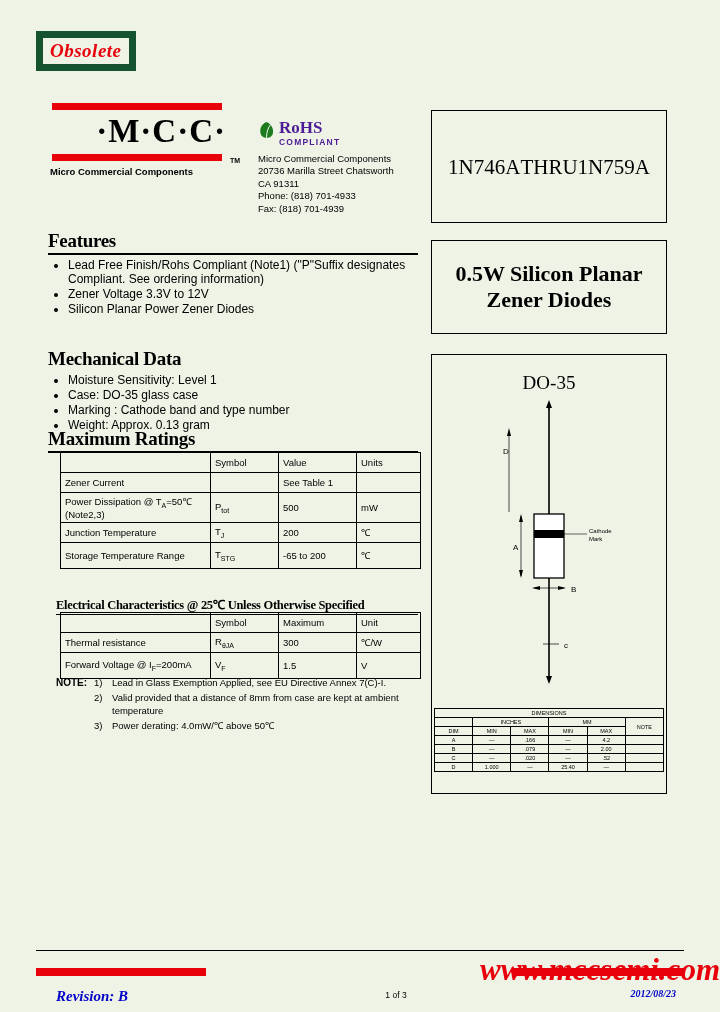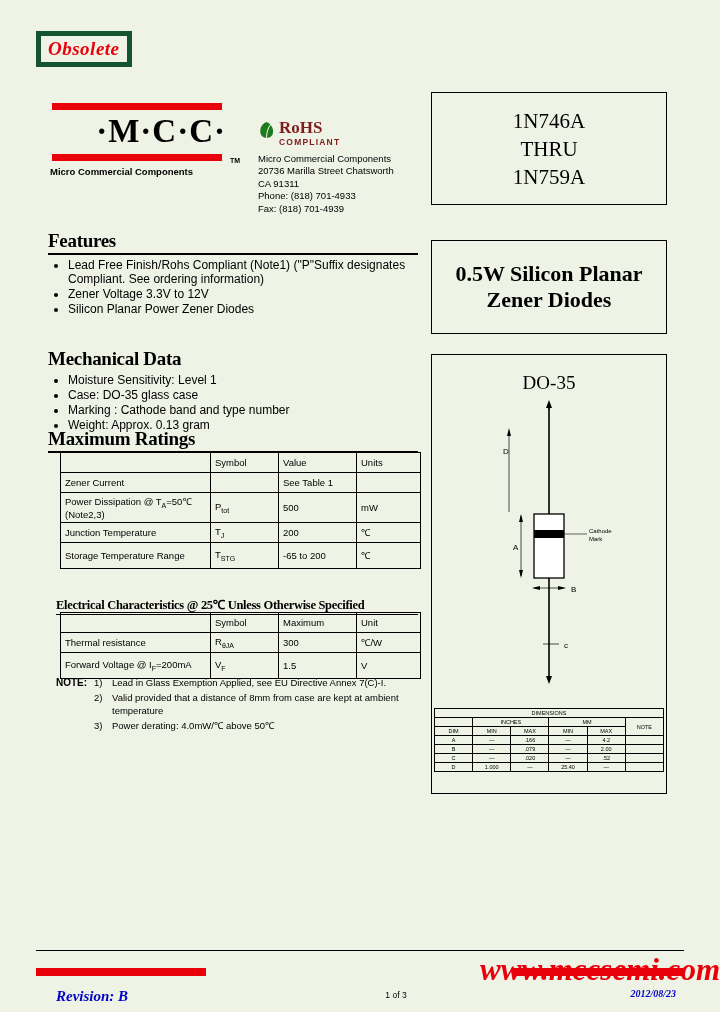--- a/index.html
+++ b/index.html
@@ -18,21 +18,21 @@
   .page {
     position: absolute;
     inset: 0;
   }
 
   
   .obsolete {
     position: absolute;
     left: 36px;
     top: 31px;
-    border: 5px solid #14532d;
+    border: 7px solid #14532d;
     padding: 3px 7px 4px 7px;
     color: #e8000b;
     font-family: "Liberation Serif", serif;
     font-weight: bold;
     font-style: italic;
     font-size: 19px;
     line-height: 1;
     letter-spacing: 0.5px;
   }
 
@@ -88,21 +88,21 @@
   .leaf {
     width: 17px;
     height: 19px;
     margin-right: 4px;
     margin-top: 1px;
   }
   .rohs-title {
     font-family: "Liberation Serif", serif;
     font-weight: bold;
     font-size: 17px;
-    color: #7f1d1d;
+    color: #4c1d95;
     line-height: 15px;
   }
   .rohs-title small {
     display: block;
     font-size: 8.5px;
     letter-spacing: 1.2px;
     font-family: "Liberation Sans", sans-serif;
   }
   .addr {
     font-size: 9.5px;
@@ -112,22 +112,22 @@
   }
 
   
   .box {
     position: absolute;
     border: 1px solid #000;
     background: transparent;
     box-sizing: border-box;
   }
   .box-part {
-    left: 431px; top: 92px; width: 236px; height: 113px;
-    display: flex; flex-direction: column;
+    left: 431px; top: 110px; width: 236px; height: 113px;
+    display: flex; flex-direction: row;
     align-items: center; justify-content: center;
   }
   .box-part div {
     font-family: "Liberation Serif", serif;
     font-size: 21px;
     line-height: 28px;
   }
   .box-desc {
     left: 431px; top: 240px; width: 236px; height: 94px;
     display: flex; flex-direction: column;

